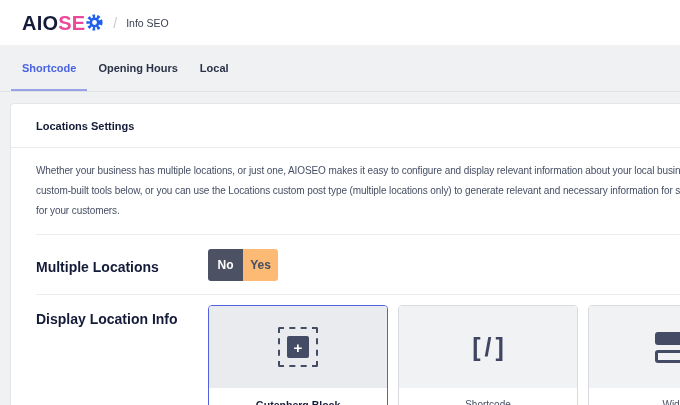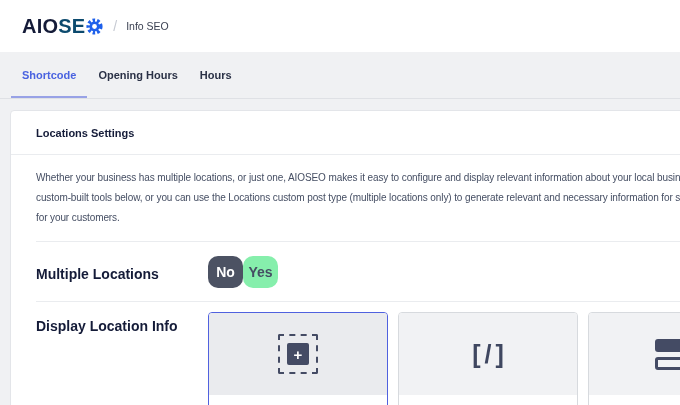--- a/index.html
+++ b/index.html
@@ -4,24 +4,24 @@
 <style>
   html,body{margin:0;padding:0;}
   body{
     width:680px;height:405px;overflow:hidden;
     background:#f0f1f3;
     font-family:"Liberation Sans",sans-serif;
     color:#141B38;
     -webkit-font-smoothing:antialiased;
   }
   
-  .app-header{height:52px;background:#ffffff;display:flex;align-items:center;padding-left:22px;}
+  .app-header{height:45px;background:#ffffff;display:flex;align-items:center;padding-left:22px;}
   .logo{display:flex;align-items:center;font-size:20px;font-weight:800;letter-spacing:.2px;line-height:1;}
   .logo .aio{color:#141B38;}
-  .logo .se{color:#0c4a6e;}
+  .logo .se{color:#ec4899;}
   .logo .gear{margin-left:1px;display:flex;align-items:center;}
   .crumb-sep{color:#c6cad2;margin:0 9px 0 10px;font-size:14px;font-weight:400;}
   .crumb{font-size:10.5px;color:#3b4152;}
   
   .tabbar{height:46px;display:flex;align-items:stretch;padding-left:11px;border-bottom:1px solid #dfe1e5;}
   .tab{display:flex;align-items:center;padding:2px 11px 0;font-size:11px;font-weight:600;
        color:#2a3146;cursor:pointer;border-bottom:2px solid transparent;}
   .tab.active{color:#4a63e0;border-bottom-color:#98a2e6;}
   
   .card{margin:11px 0 0 10px;width:1080px;background:#fff;border:1px solid #e3e5e9;border-radius:4px;min-height:340px;box-sizing:border-box;}
@@ -33,23 +33,23 @@
   .hr{border:none;border-top:1px solid #eaecef;margin:13px 0 0;}
   .frow{display:flex;}
   .row-ml{padding:14px 0 13px;}
   .row-dl{padding:10px 0 0;}
   .flabel{flex:0 0 172px;width:172px;font-size:14px;font-weight:700;color:#141B38;}
   .row-ml .flabel{padding-top:10px;}
   .row-dl .flabel{padding-top:6px;}
   
   .toggle{display:inline-flex;height:32px;border-radius:3px;overflow:hidden;}
   .tbtn{width:35px;height:32px;display:flex;align-items:center;justify-content:center;
-        font-size:14px;font-weight:700;cursor:pointer;border-radius:10px;}
+        font-size:12px;font-weight:700;cursor:pointer;}
   .tbtn.on{background:#4c5263;color:#ffffff;}
-  .tbtn.off{background:#86efac;color:#454e63;}
+  .tbtn.off{background:#fdba74;color:#454e63;}
   
   .cards{display:flex;gap:10px;}
   .opt{width:180px;height:117px;box-sizing:border-box;border:1px solid #d7dade;border-radius:4px;
        background:#fff;display:flex;flex-direction:column;overflow:hidden;cursor:pointer;}
   .opt .icon-area{flex:1;background:#f1f2f4;display:flex;align-items:center;justify-content:center;}
   .opt .opt-label{height:33px;display:flex;align-items:center;justify-content:center;
                   font-size:10px;color:#454e63;background:#fff;}
   .opt.selected{border-color:#5061df;}
   .opt.selected .icon-area{background:#eaebee;}
   .opt.selected .opt-label{font-weight:700;color:#141B38;font-size:10.5px;}
@@ -80,21 +80,21 @@
       </svg>
     </span>
   </div>
   <span class="crumb-sep">/</span>
   <span class="crumb">Info SEO</span>
 </div>
 
 <div class="tabbar">
   <div class="tab active">Shortcode</div>
   <div class="tab">Opening Hours</div>
-  <div class="tab">Hours</div>
+  <div class="tab">Local</div>
 </div>
 
 <div class="card">
   <div class="card-header">Locations Settings</div>
 
   <div class="card-body">
     <div class="desc">
       <div>Whether your business has multiple locations, or just one, AIOSEO makes it easy to configure and display relevant information about your local business.</div>
       <div>custom-built tools below, or you can use the Locations custom post type (multiple locations only) to generate relevant and necessary information for sea</div>
       <div>for your customers.</div>

